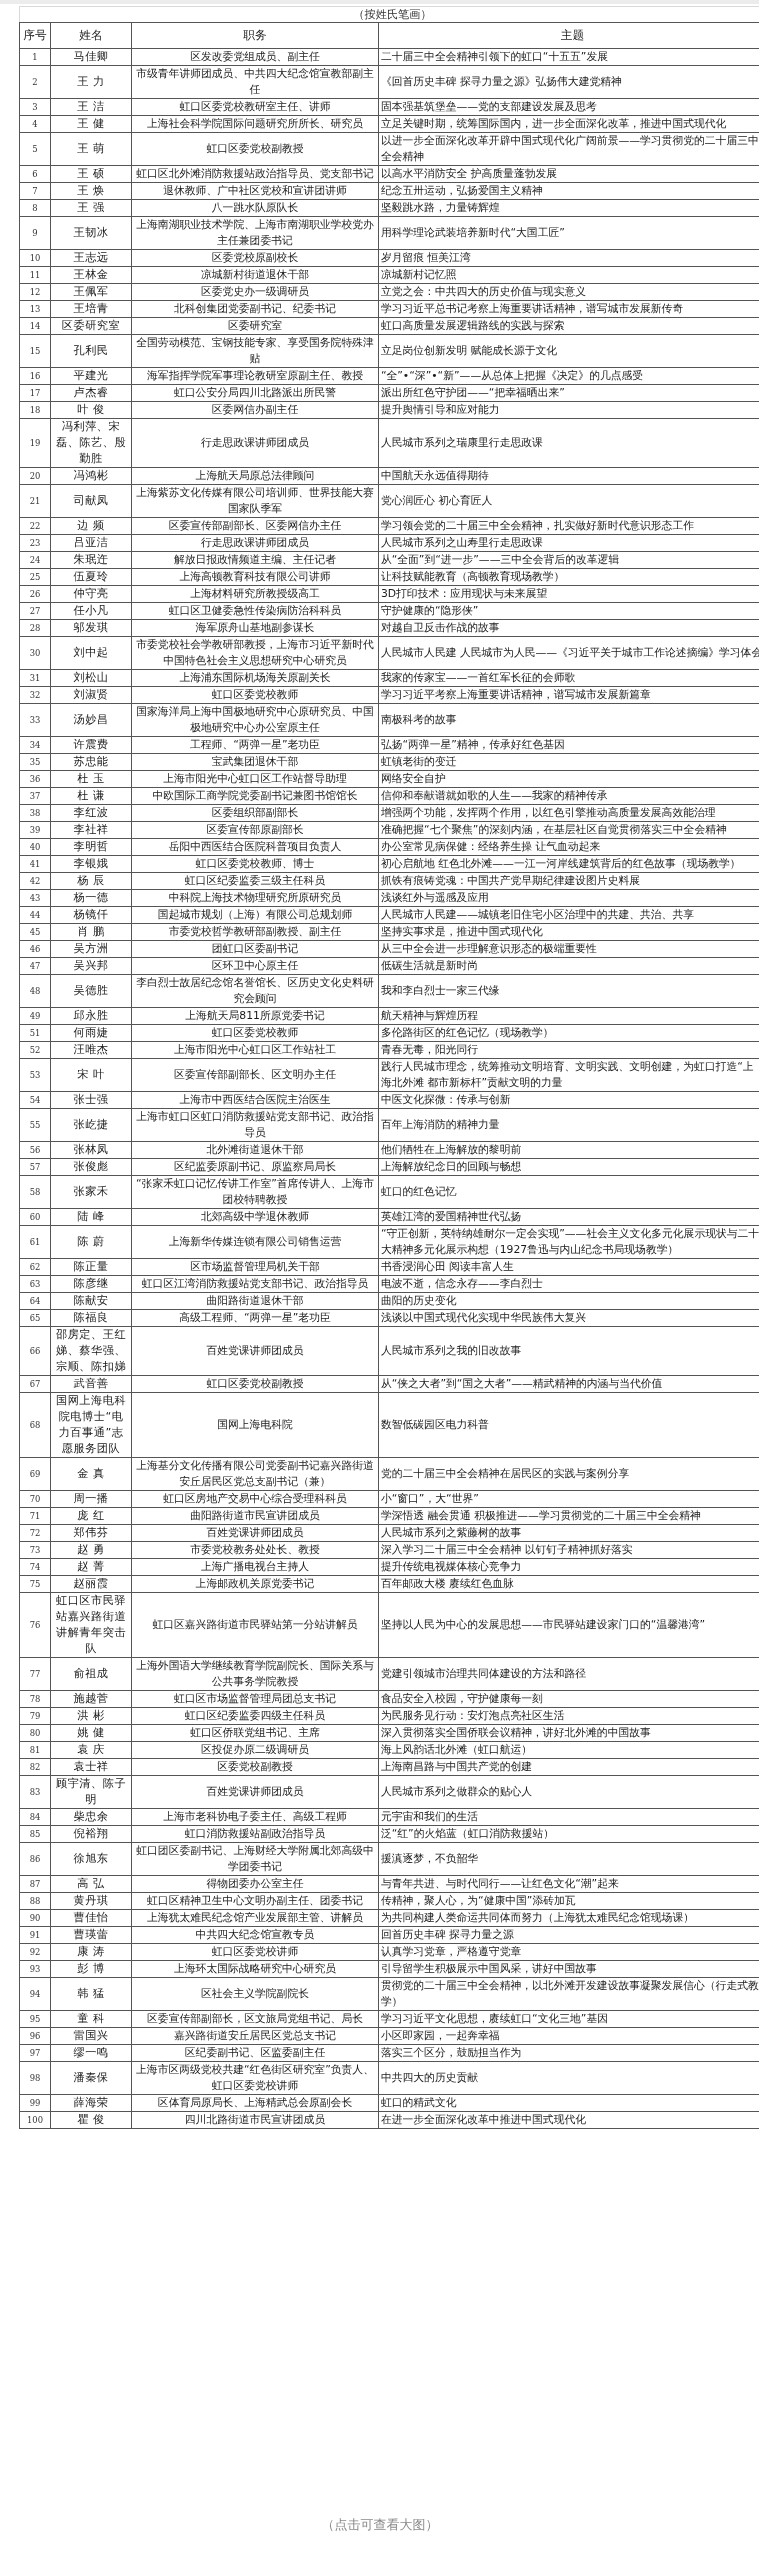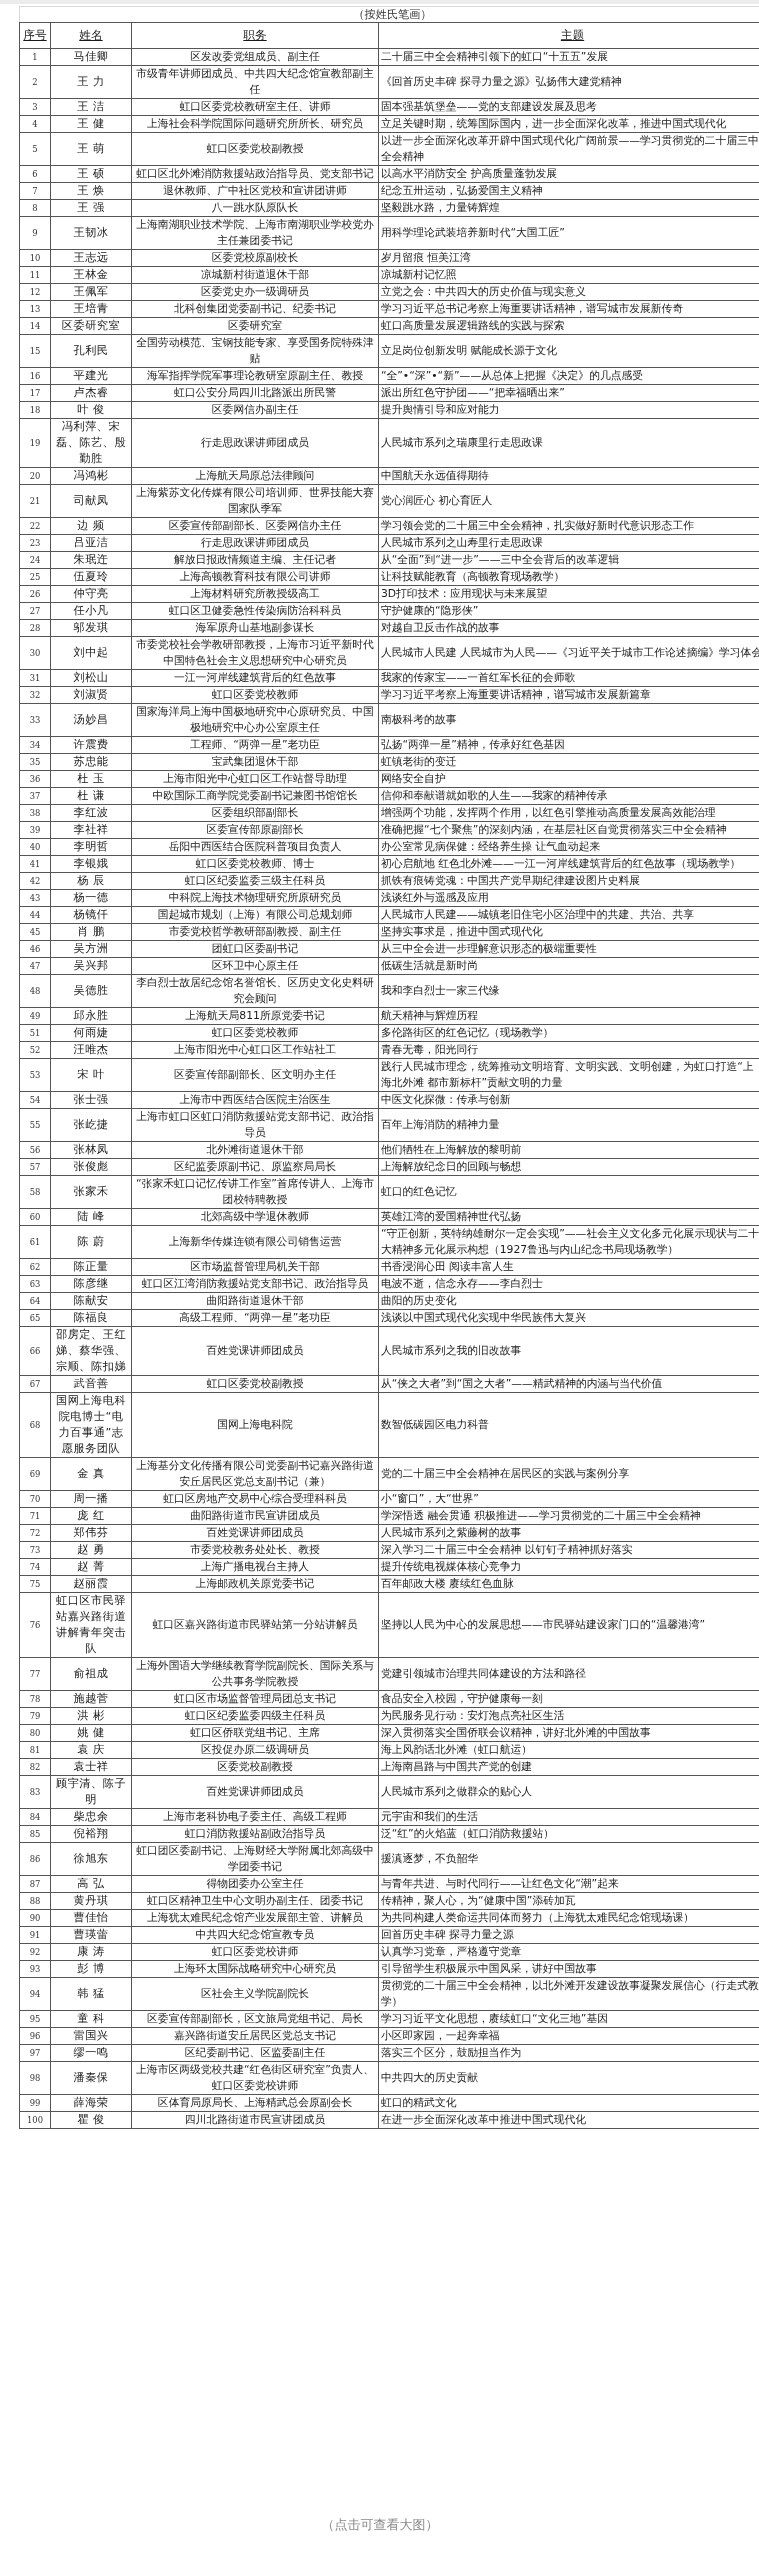--- a/index.html
+++ b/index.html
@@ -15,21 +15,21 @@
     border: 0.9px solid #d9d9d9; border-bottom: none;
   }
   table.roster {
     width: 747px; border-collapse: collapse; table-layout: fixed;
     font-size: 10.8px; line-height: 16px;
   }
   table.roster td, table.roster th {
     border: 0.9px solid #555; padding: 0 1.9px; vertical-align: middle;
     font-weight: normal; overflow: hidden;
   }
-  table.roster th { height: 25px; font-size: 11.7px; text-align: center; text-decoration: underline; }
+  table.roster th { height: 25px; font-size: 11.7px; text-align: center; }
   col.c-no { width: 31px; }
   col.c-name { width: 81px; }
   col.c-pos { width: 247px; }
   col.c-topic { width: 388px; }
   td.no { text-align: center; font-size: 8.4px; font-family: "DejaVu Serif", serif; color: #333; }
   td.name { text-align: center; font-size: 11.2px; letter-spacing: 0.5px; }
   td.pos { text-align: center; }
   td.topic { text-align: left; padding-left: 2.8px; }
   .caption {
     position: absolute; left: 0; width: 760px; top: 2516px; text-align: center;
@@ -229,21 +229,21 @@
         </tr>
         <tr>
           <td class="no">30</td>
           <td class="name">刘中起</td>
           <td class="pos">市委党校社会学教研部教授，上海市习近平新时代中国特色社会主义思想研究中心研究员</td>
           <td class="topic">人民城市人民建 人民城市为人民——《习近平关于城市工作论述摘编》学习体会</td>
         </tr>
         <tr>
           <td class="no">31</td>
           <td class="name">刘松山</td>
-          <td class="pos">一江一河岸线建筑背后的红色故事</td>
+          <td class="pos">上海浦东国际机场海关原副关长</td>
           <td class="topic">我家的传家宝——一首红军长征的会师歌</td>
         </tr>
         <tr>
           <td class="no">32</td>
           <td class="name">刘淑贤</td>
           <td class="pos">虹口区委党校教师</td>
           <td class="topic">学习习近平考察上海重要讲话精神，谱写城市发展新篇章</td>
         </tr>
         <tr>
           <td class="no">33</td>

